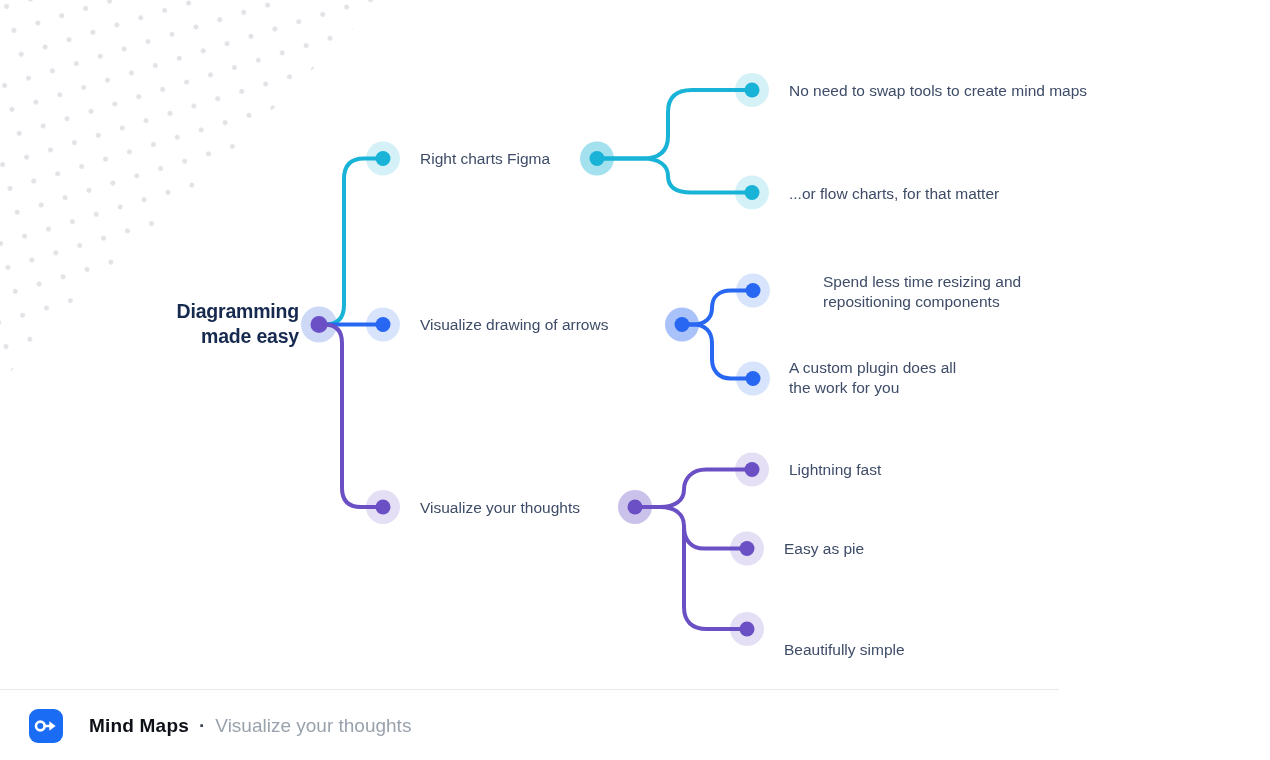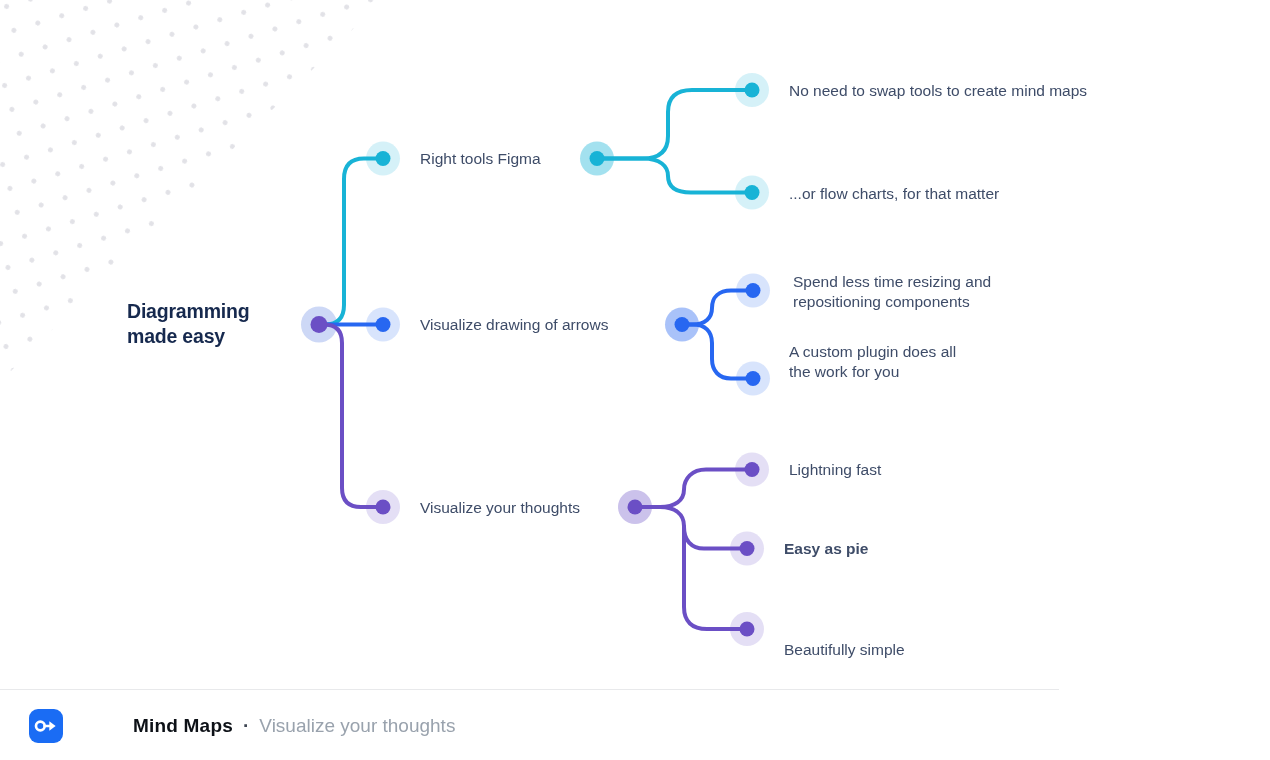--- a/index.html
+++ b/index.html
@@ -10,28 +10,28 @@
   .stage{position:absolute;inset:0;}
   
   .dots{position:absolute;left:0;top:0;width:400px;height:400px;
     clip-path:polygon(0 0,382px 0,0 382px);pointer-events:none;}
   .dots-grid{position:absolute;left:-140px;top:-160px;width:720px;height:720px;
     background-image:radial-gradient(circle,#e2e2e7 2.1px,rgba(0,0,0,0) 2.8px);
     background-size:25px 25px;transform:rotate(-17deg);}
   .map{position:absolute;left:0;top:0;}
   .map path{fill:none;stroke-width:4;stroke-linecap:round;}
   
-  .title{position:absolute;left:127px;top:299px;width:172px;text-align:left;
+  .title{position:absolute;left:127px;top:299px;width:172px;text-align:right;
     font-size:19.5px;font-weight:bold;line-height:25px;color:#16294e;
     white-space:pre-line;letter-spacing:-0.2px;}
   .label{position:absolute;transform:translateY(-50%);font-size:15.5px;line-height:20px;
     color:#3e4c68;white-space:pre-line;}
   
   .footer{position:absolute;left:0;top:689px;width:1059px;height:71px;background:#ffffff;
-    border-top:1px solid #e8e9eb;display:flex;align-items:center;gap:44px;}
+    border-top:1px solid #e8e9eb;display:flex;align-items:center;}
   .app-icon{width:34px;height:34px;border-radius:9px;background:#1a6cf4;margin-left:29px;
     display:flex;align-items:center;justify-content:center;flex:0 0 auto;cursor:pointer;}
   .footer-text{margin-left:26px;font-size:19px;display:flex;align-items:baseline;}
   .app-name{font-weight:bold;color:#0d1117;letter-spacing:.2px;}
   .sep{color:#3f4754;margin:0 10px;font-weight:bold;}
   .tagline{color:#99a2ad;}
 </style>
 </head>
 <body>
 
@@ -84,34 +84,34 @@
     <circle cx="383" cy="507" r="7.5" fill="#6b4fc5"></circle>
     <circle cx="635" cy="507" r="7.5" fill="#6b4fc5"></circle>
     <circle cx="752" cy="469.5" r="7.5" fill="#6b4fc5"></circle>
     <circle cx="747" cy="548.5" r="7.5" fill="#6b4fc5"></circle>
     <circle cx="747" cy="629" r="7.5" fill="#6b4fc5"></circle>
   </svg>
 
   <div class="title">Diagramming
 made easy</div>
 
-  <div class="label" style="left:420px;top:159px;">Right tools Figma</div>
+  <div class="label" style="left:420px;top:159px;">Right charts Figma</div>
   <div class="label" style="left:420px;top:325px;">Visualize drawing of arrows</div>
   <div class="label" style="left:420px;top:507.5px;">Visualize your thoughts</div>
 
   <div class="label" style="left:789px;top:91px;">No need to swap tools to create mind maps</div>
   <div class="label" style="left:789px;top:193.5px;">...or flow charts, for that matter</div>
 
-  <div class="label" style="left:793px;top:291.5px;">Spend less time resizing and
+  <div class="label" style="left:823px;top:291.5px;">Spend less time resizing and
 repositioning components</div>
-  <div class="label" style="left:789px;top:362px;">A custom plugin does all
+  <div class="label" style="left:789px;top:378px;">A custom plugin does all
 the work for you</div>
 
   <div class="label" style="left:789px;top:469.5px;text-align:center;">Lightning fast</div>
-  <div class="label" style="left:784px;top:548.5px;font-weight:bold;">Easy as pie</div>
+  <div class="label" style="left:784px;top:548.5px;">Easy as pie</div>
   <div class="label" style="left:784px;top:629.5px;margin-top:20px;">Beautifully simple</div>
 </div>
 
 <div class="footer">
   <div class="app-icon">
     <svg width="34" height="34" viewBox="0 0 36 36">
       <circle cx="12" cy="18" r="4.6" fill="none" stroke="#ffffff" stroke-width="2.8"></circle>
       <path d="M16.6 18 H22" stroke="#ffffff" stroke-width="2.8" stroke-linecap="round"></path>
       <path d="M21.5 12.9 L28.2 18 L21.5 23.1 Z" fill="#ffffff"></path>
     </svg>

